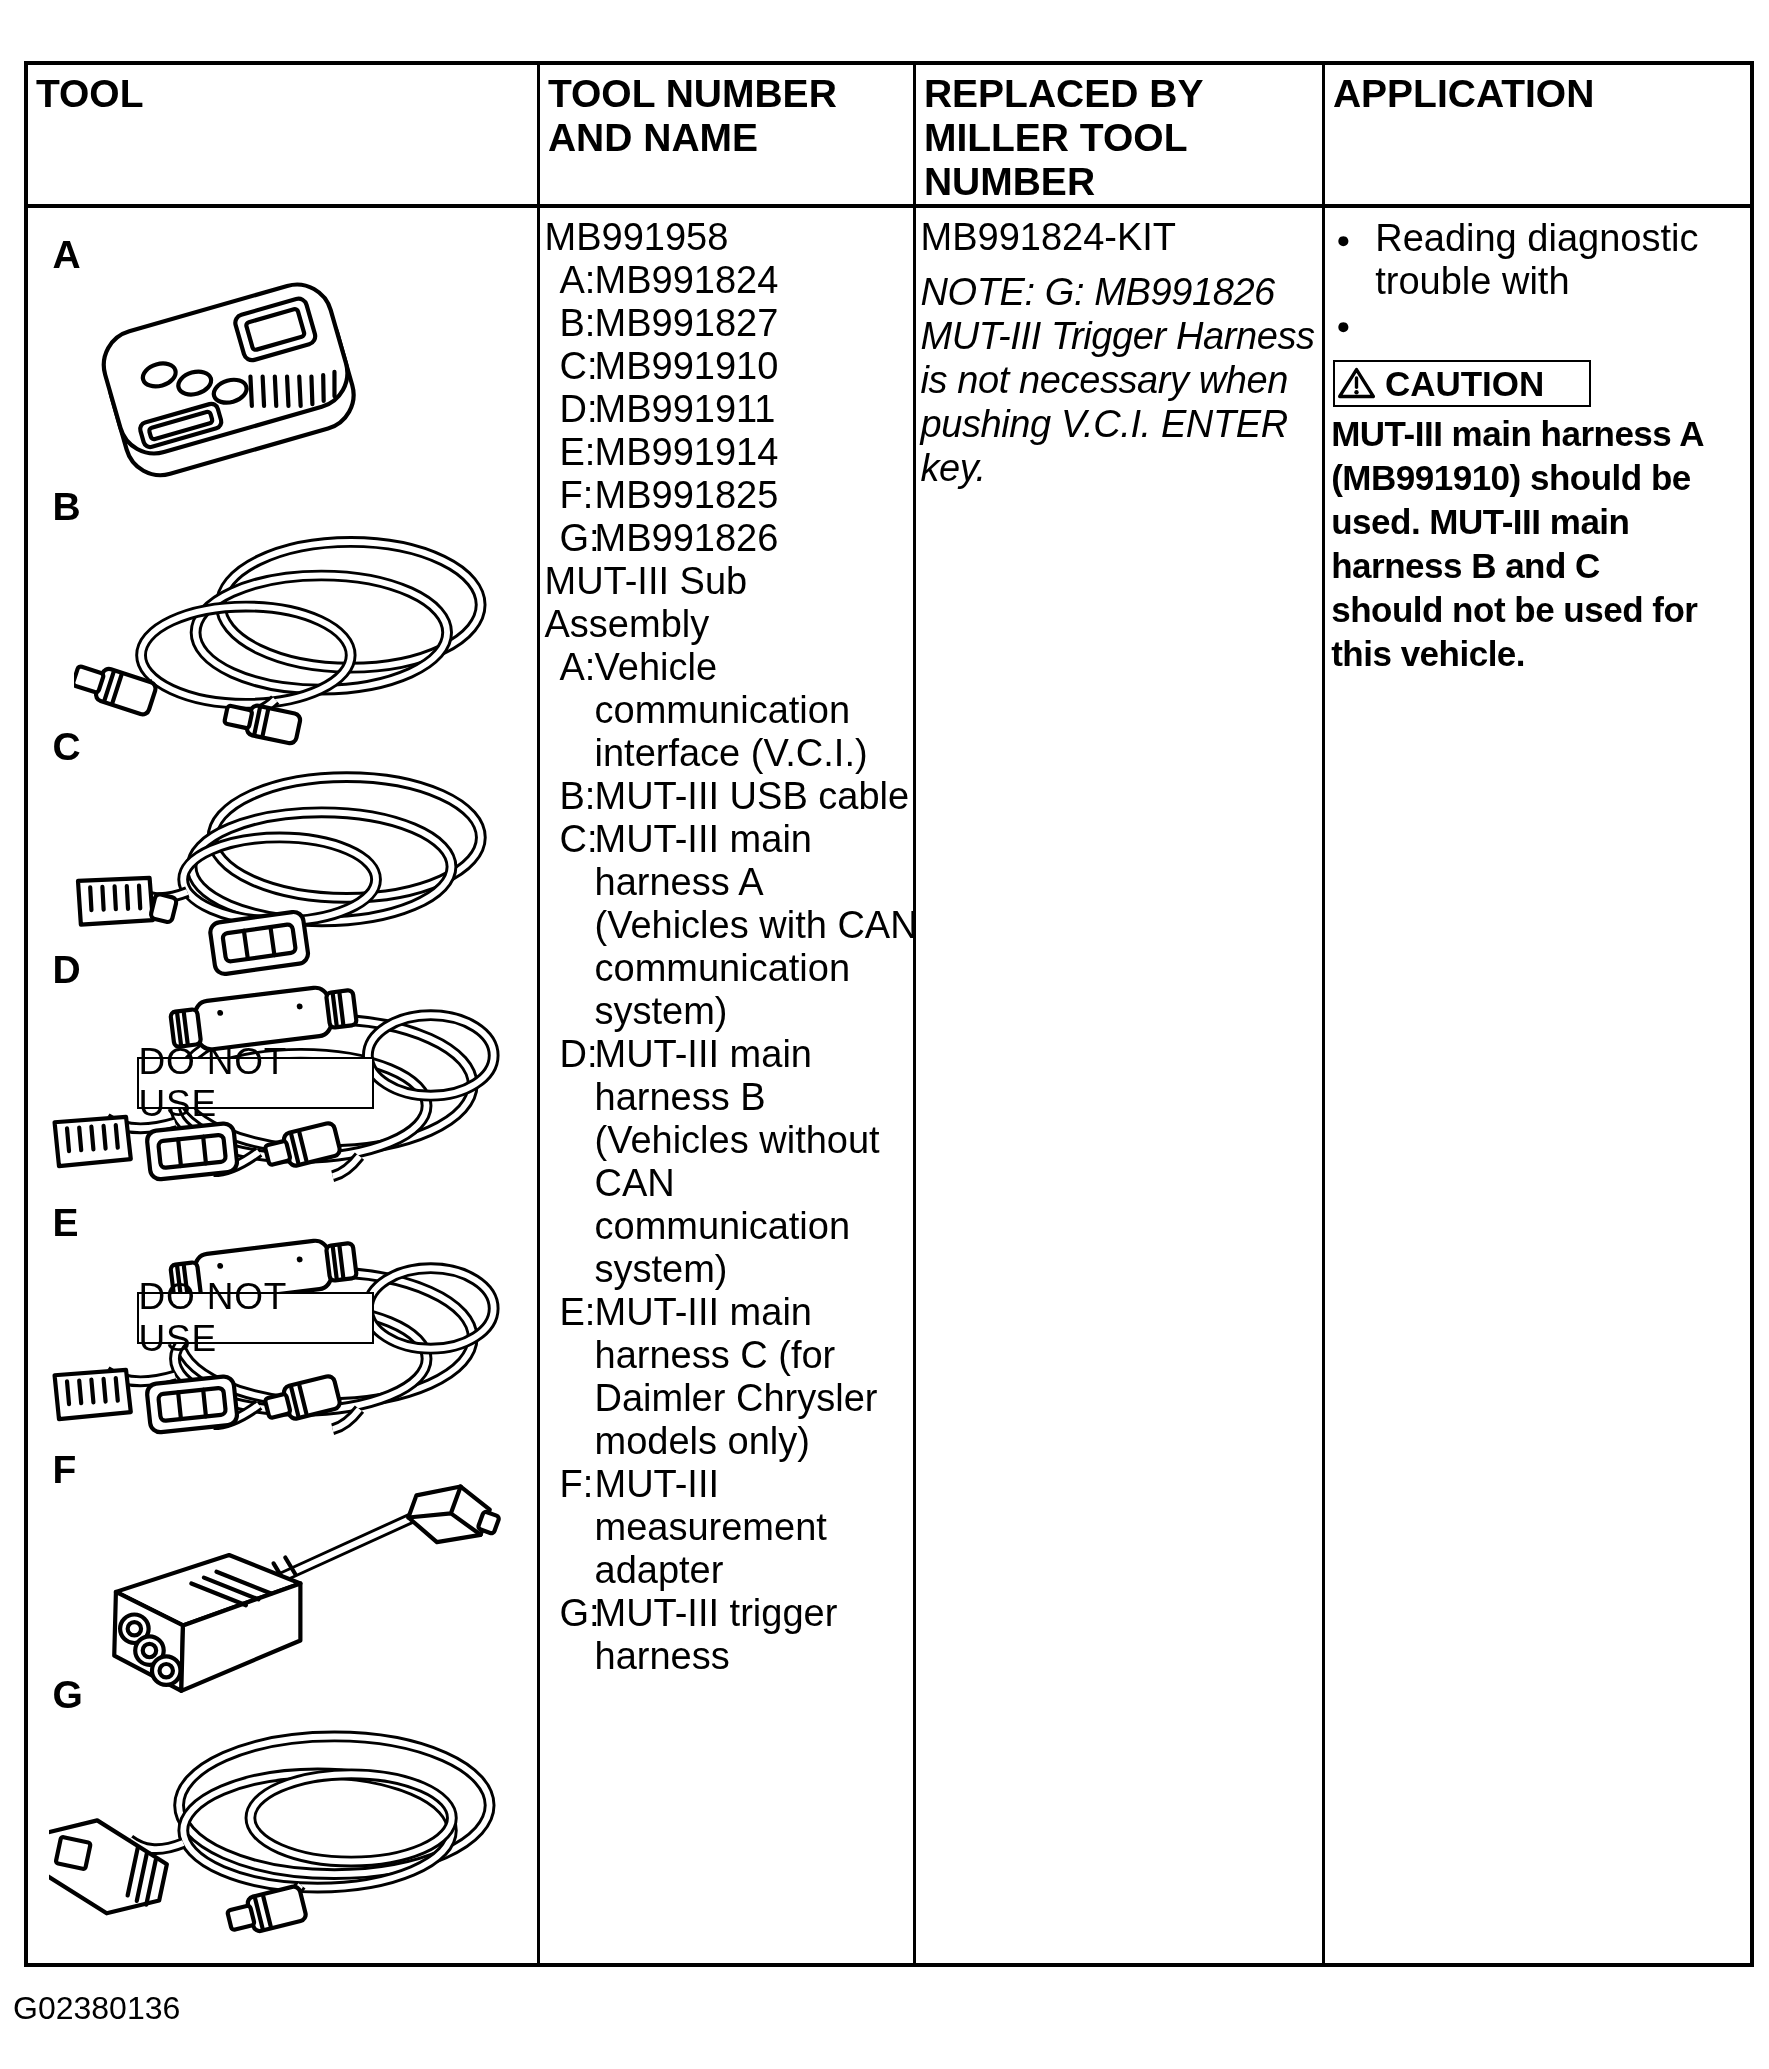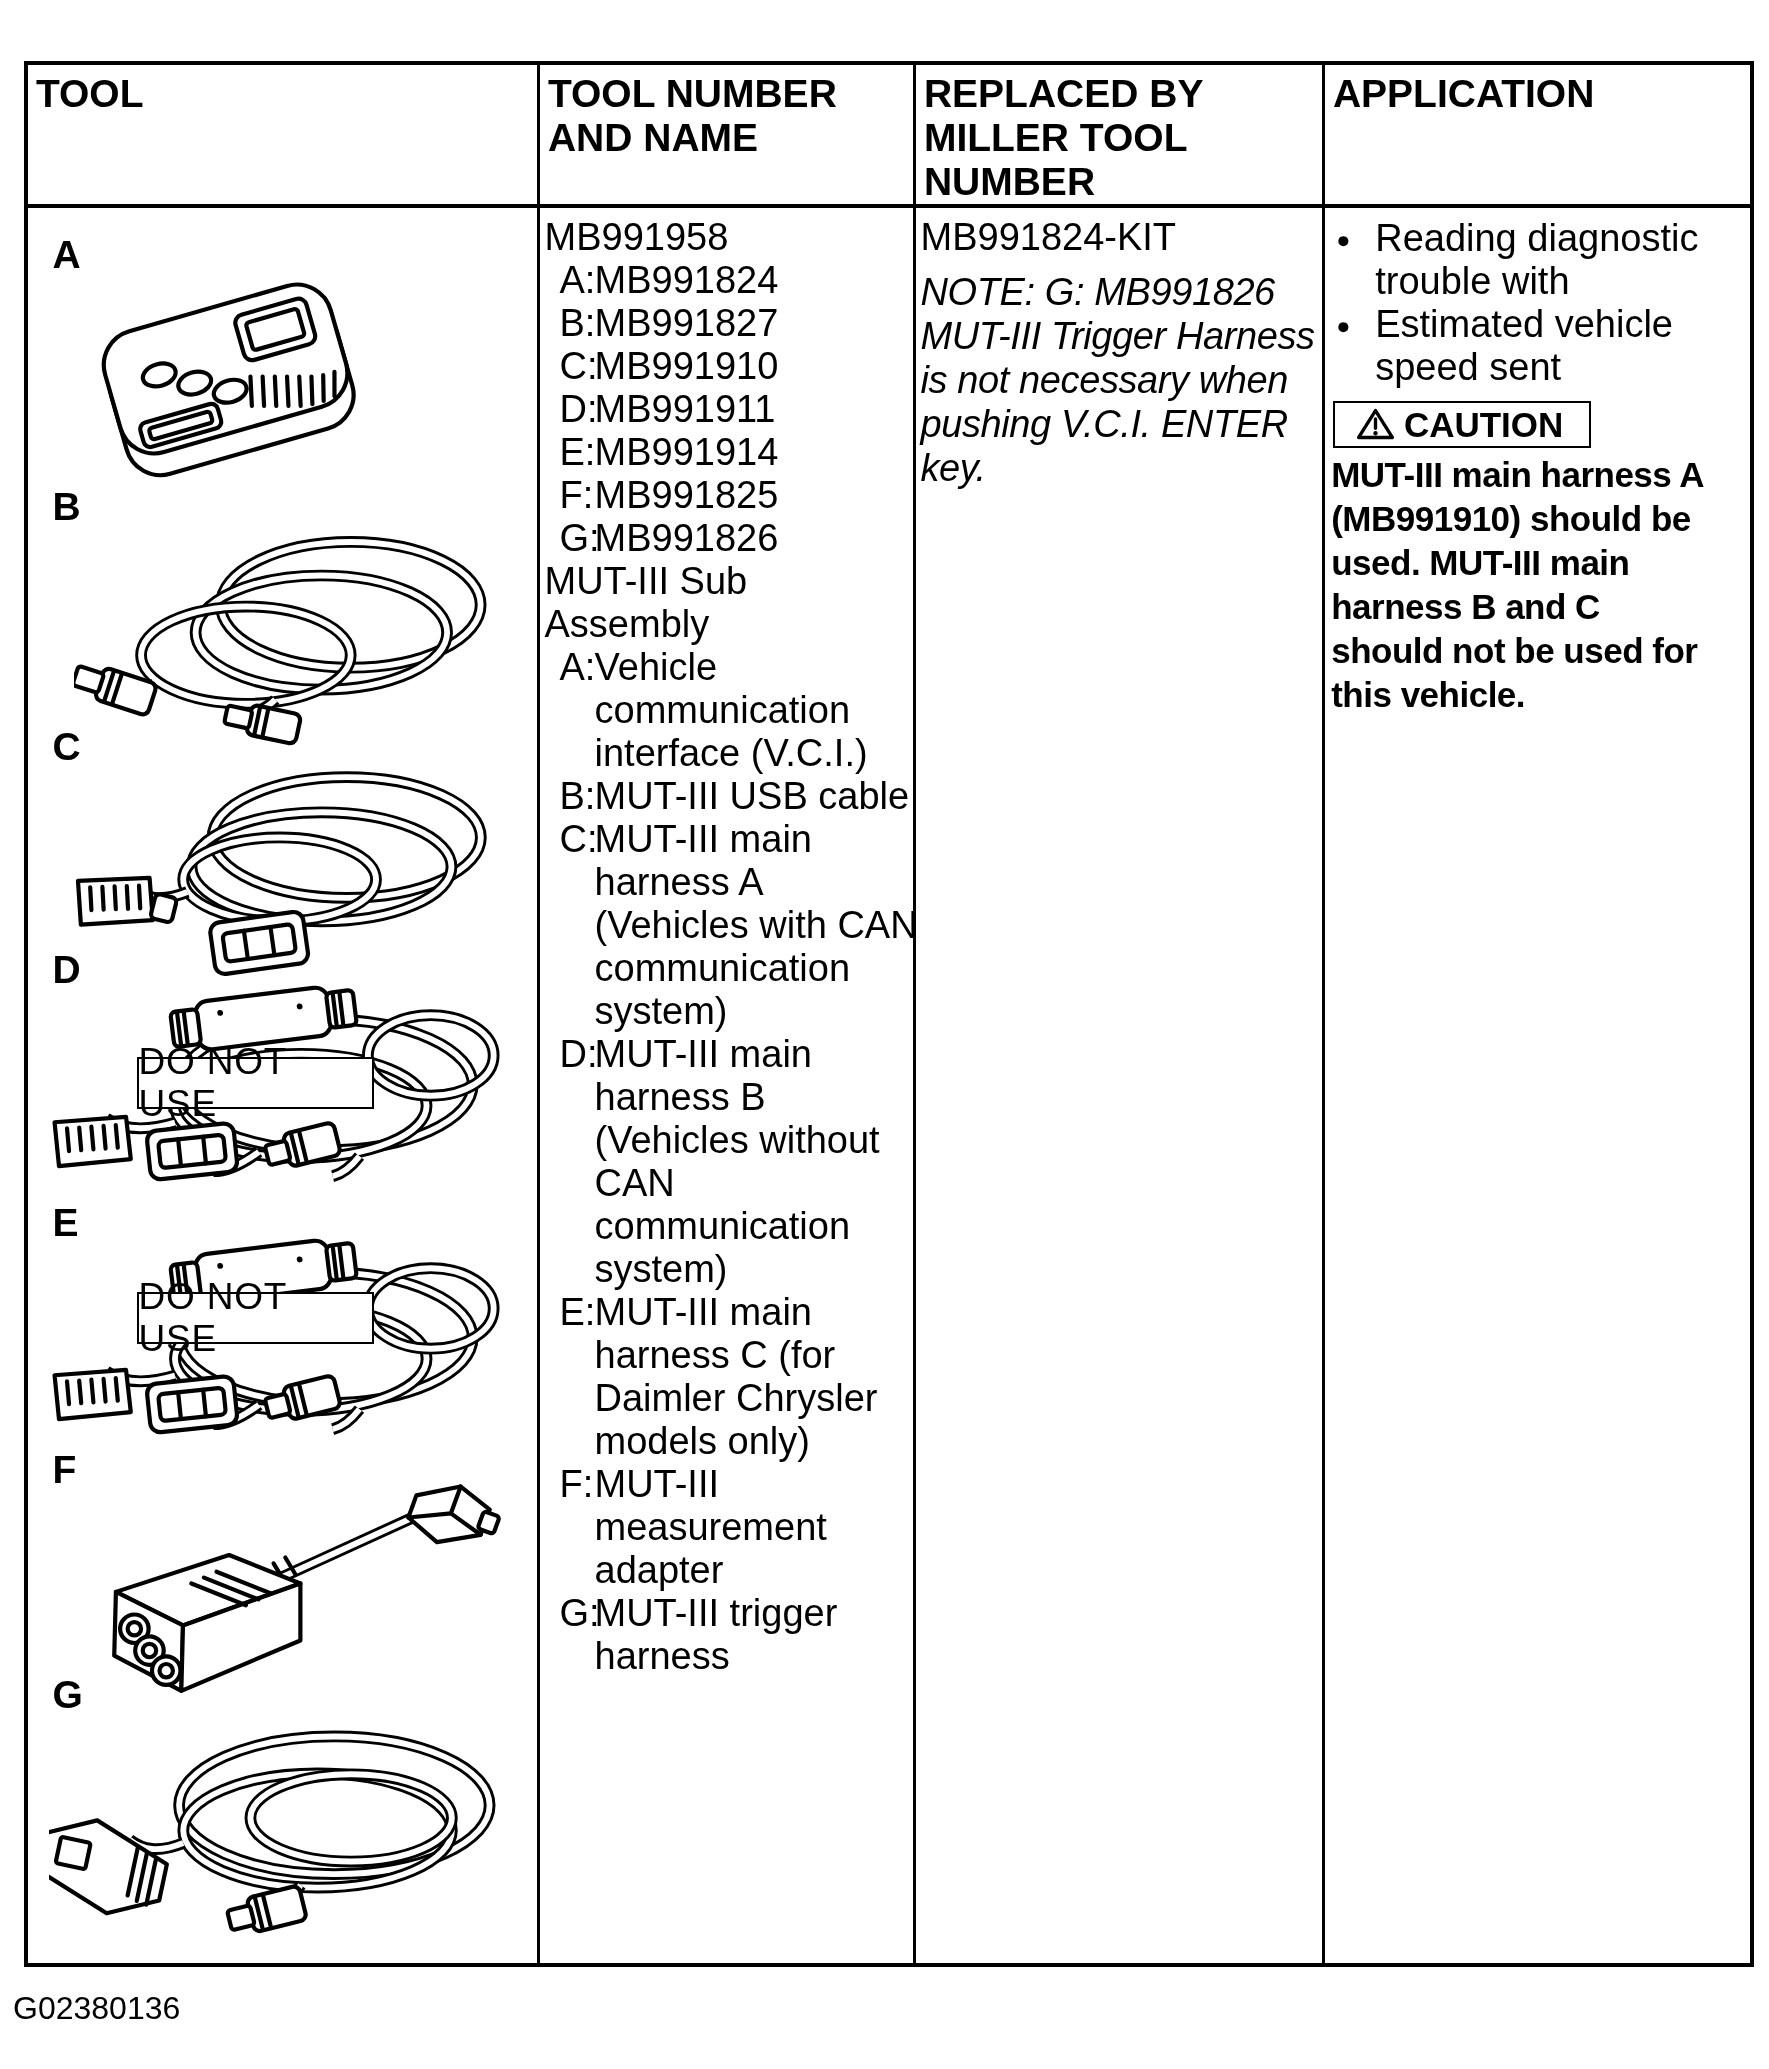--- a/index.html
+++ b/index.html
@@ -47,21 +47,21 @@
   .c3.body-cell { padding:7.6px 3.4px 0 5px; }
   .note { margin-top:11px; font-style:italic; line-height:44px; letter-spacing:-0.4px; }
 
   
   .c4.body-cell { padding:9.2px 1.7px 0 6.7px; }
   .bullet-row { display:flex; padding-left:5px; }
   .bullet { width:39px; flex:0 0 39px; font-size:23.5px; line-height:43px; padding-top:1.7px; }
   .caution-box {
     margin:11.7px 0 0 1.7px; width:258px; height:47px;
     border:2.5px solid #000; background:#fff;
-    display:flex; align-items:center; gap:10px; padding:0 22px;
+    display:flex; align-items:center; gap:10px; padding:0 3px;
   }
   .warn { width:37px; height:32px; flex:0 0 37px; }
   .caution-label { font-weight:700; font-size:35px; }
   .caution-text {
     margin-top:5px; font-weight:700; font-size:35px;
     line-height:44px; letter-spacing:-0.5px;
   }
 
   
   .tool-letter { position:absolute; left:25px; font-weight:700; font-size:39px; line-height:40px; }
@@ -382,22 +382,20 @@
       </div>
 
       <div class="cell c4 body-cell">
         <div class="bullet-row">
           <span class="bullet">●</span>
           <span class="pre">Reading diagnostic
 trouble with</span>
         </div>
         <div class="bullet-row">
           <span class="bullet">●</span>
-          <span class="pre">Estimated vehicle
-speed sent</span>
         </div>
         <div class="caution-box">
           <svg class="warn" viewBox="0 0 44 38">
             <path d="M22 3 L42 35 L2 35 Z" fill="none" stroke="#000" stroke-width="4" stroke-linejoin="round"></path>
             <path d="M22 13 v11" stroke="#000" stroke-width="4" stroke-linecap="round"></path>
             <circle cx="22" cy="30" r="2.6" fill="#000"></circle>
           </svg>
           <span class="caution-label">CAUTION</span>
         </div>
         <div class="caution-text pre">MUT-III main harness A

